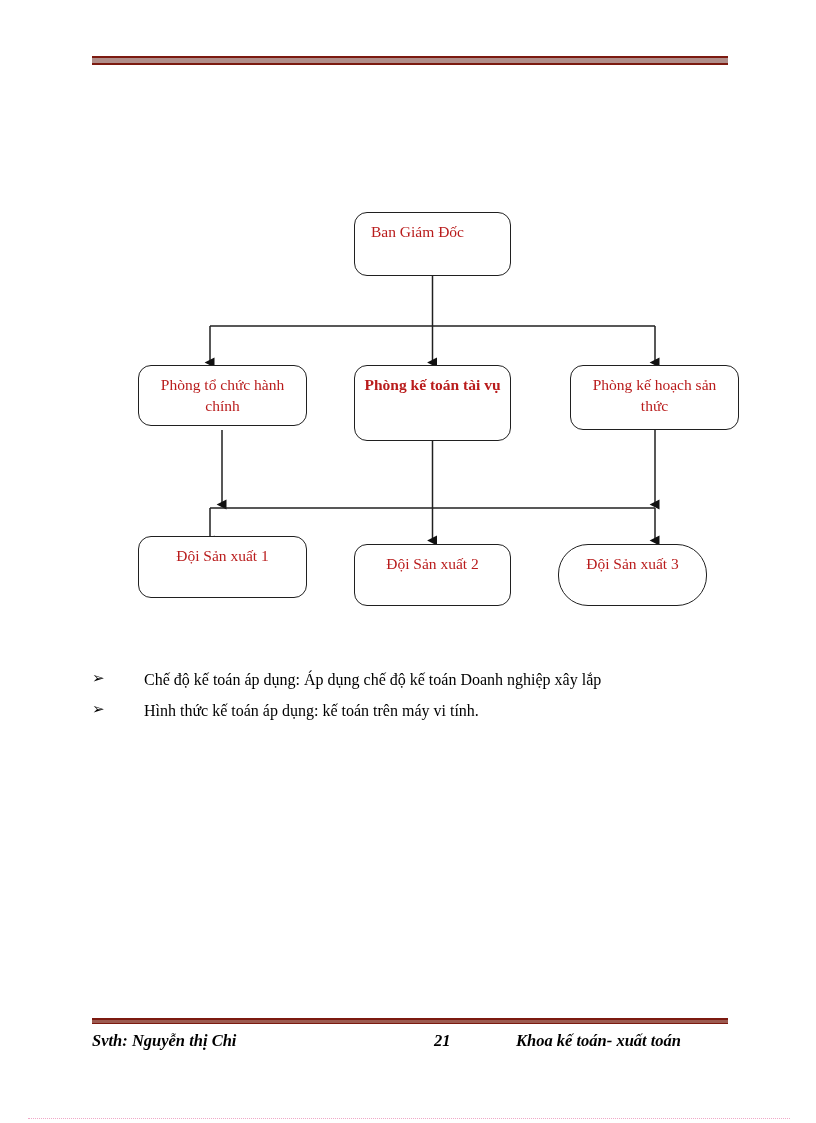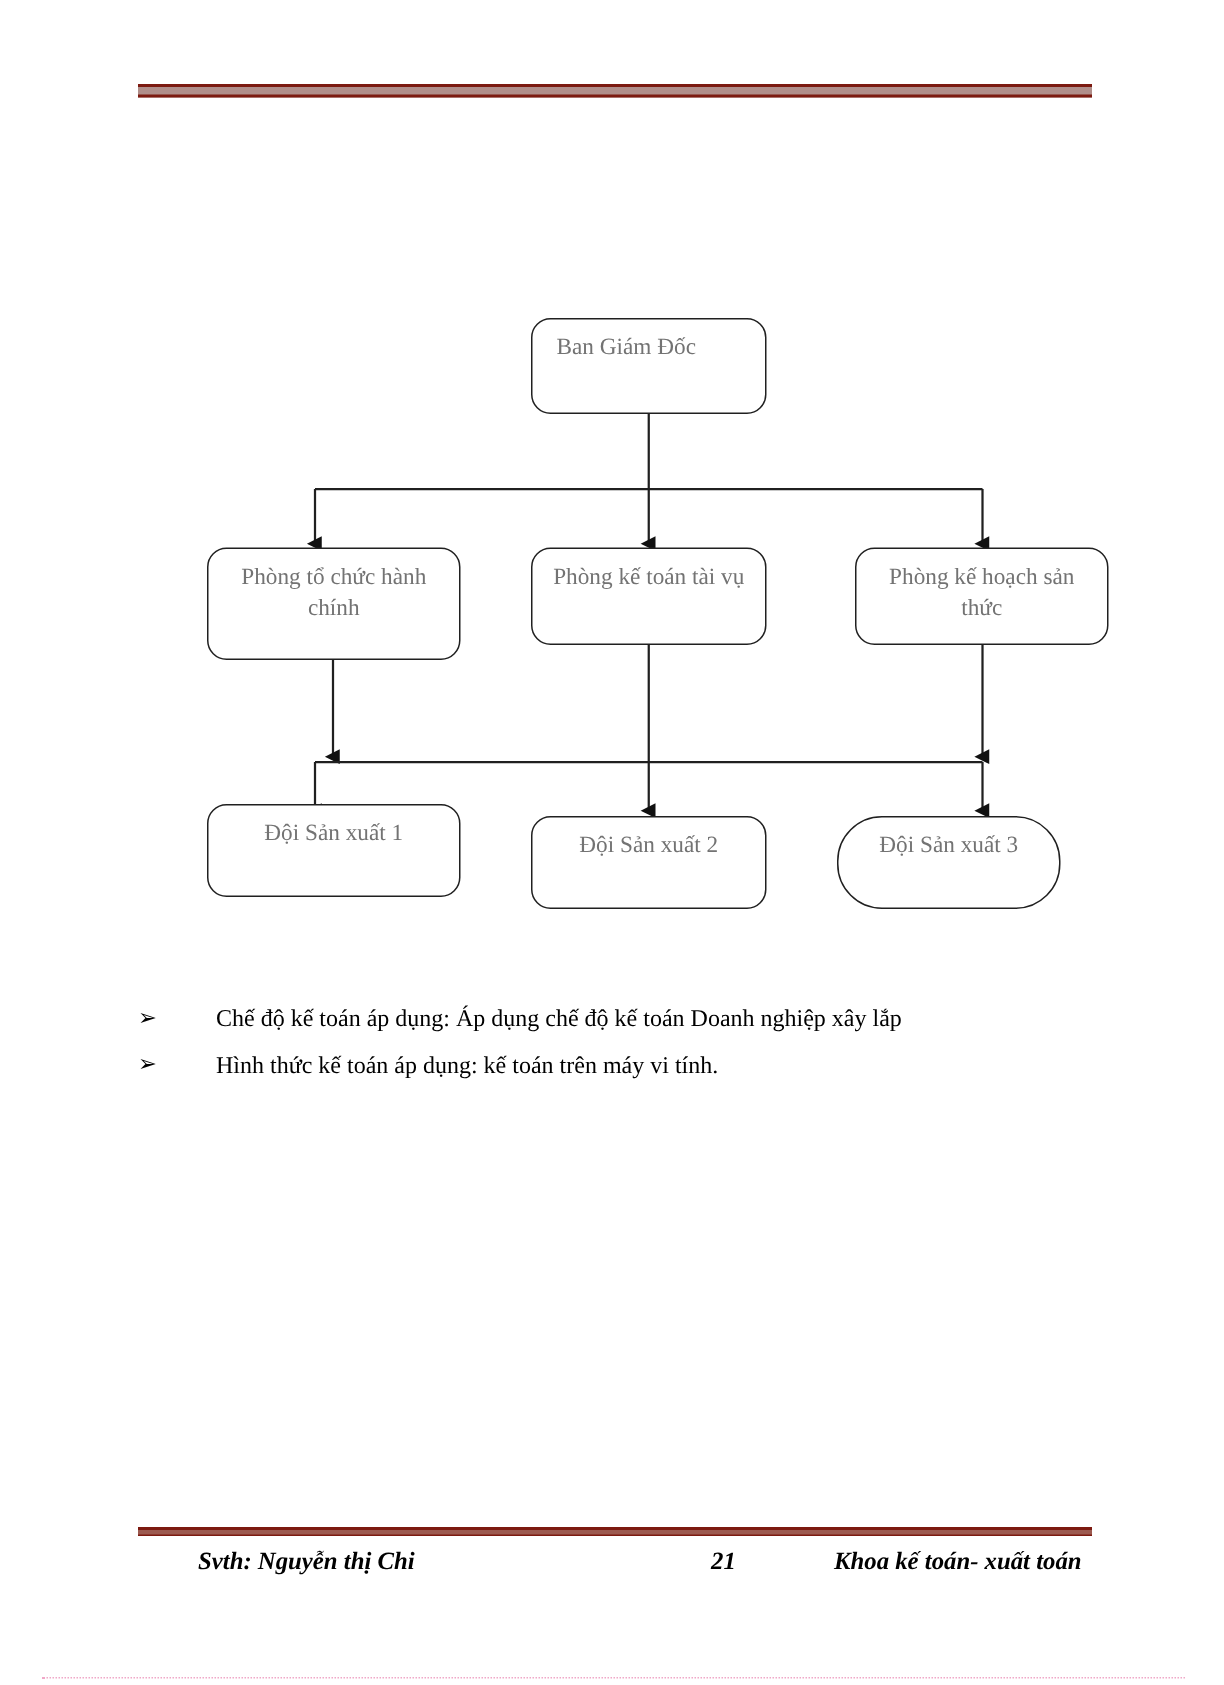--- a/index.html
+++ b/index.html
@@ -54,21 +54,20 @@
     border-bottom: 1px solid #7c1a10;
     background: #9c5a50;
     margin-bottom: 7px;
   }
   #footer .ftr-row {
     position: relative;
     height: 24px;
     font-style: italic;
     font-weight: bold;
     font-size: 16.5px;
-    margin-left: 40px;
   }
   #footer .ftr-left   { position: absolute; left: 0;     top: 0; }
   #footer .ftr-page   { position: absolute; left: 342px; top: 0; }
   #footer .ftr-right  { position: absolute; left: 424px; top: 0; }
 
   
   #page-edge {
     position: absolute;
     left: 28px;
     top: 1118px;
@@ -88,37 +87,37 @@
   }
   .node {
     position: absolute;
     box-sizing: border-box;
     border: 1.4px solid #202020;
     border-radius: 13px;
     background: #ffffff;
     text-align: center;
     font-size: 15.5px;
     line-height: 1.35;
-    color: #737373;
+    color: #b91c1c;
   }
   .node .ntext {
     display: block;
     padding-top: 9px;
     padding-left: 8px;
     padding-right: 8px;
   }
   .node.topnode .ntext {
     text-align: left;
     padding-left: 16px;
   }
 
   
   #n-bgd   { left: 354px; top: 212px; width: 157px; height: 64px; }
-  #n-p1    { left: 138px; top: 365px; width: 169px; height: 75px; }
-  #n-p2    { left: 354px; top: 365px; width: 157px; height: 65px; }
+  #n-p1    { left: 138px; top: 365px; width: 169px; height: 61px; }
+  #n-p2    { left: 354px; top: 365px; width: 157px; height: 76px; font-weight: bold; }
   #n-p3    { left: 570px; top: 365px; width: 169px; height: 65px; }
   #n-d1    { left: 138px; top: 536px; width: 169px; height: 62px; }
   #n-d2    { left: 354px; top: 544px; width: 157px; height: 62px; }
   #n-d3    { left: 558px; top: 544px; width: 149px; height: 62px; border-radius: 30px; }
 
   
   #body-list {
     position: absolute;
     left: 92px;
     top: 664px;

